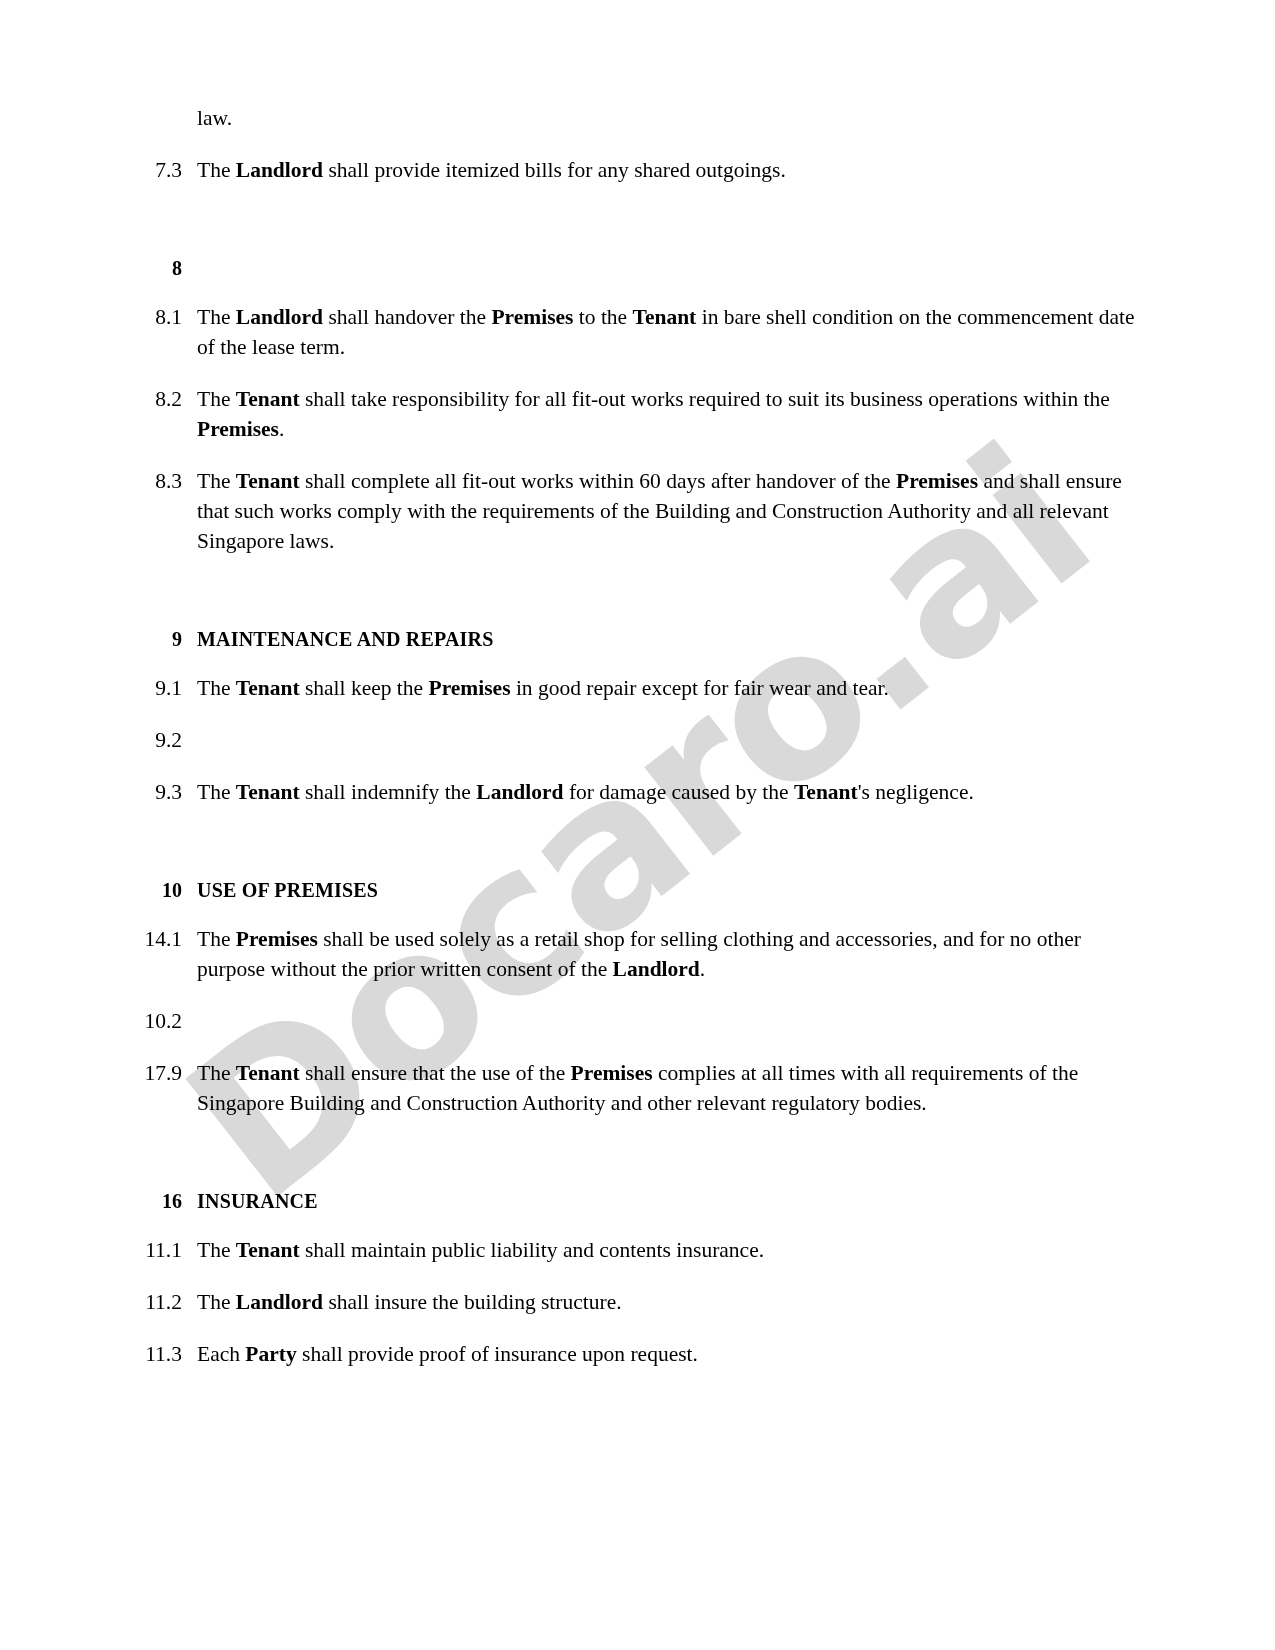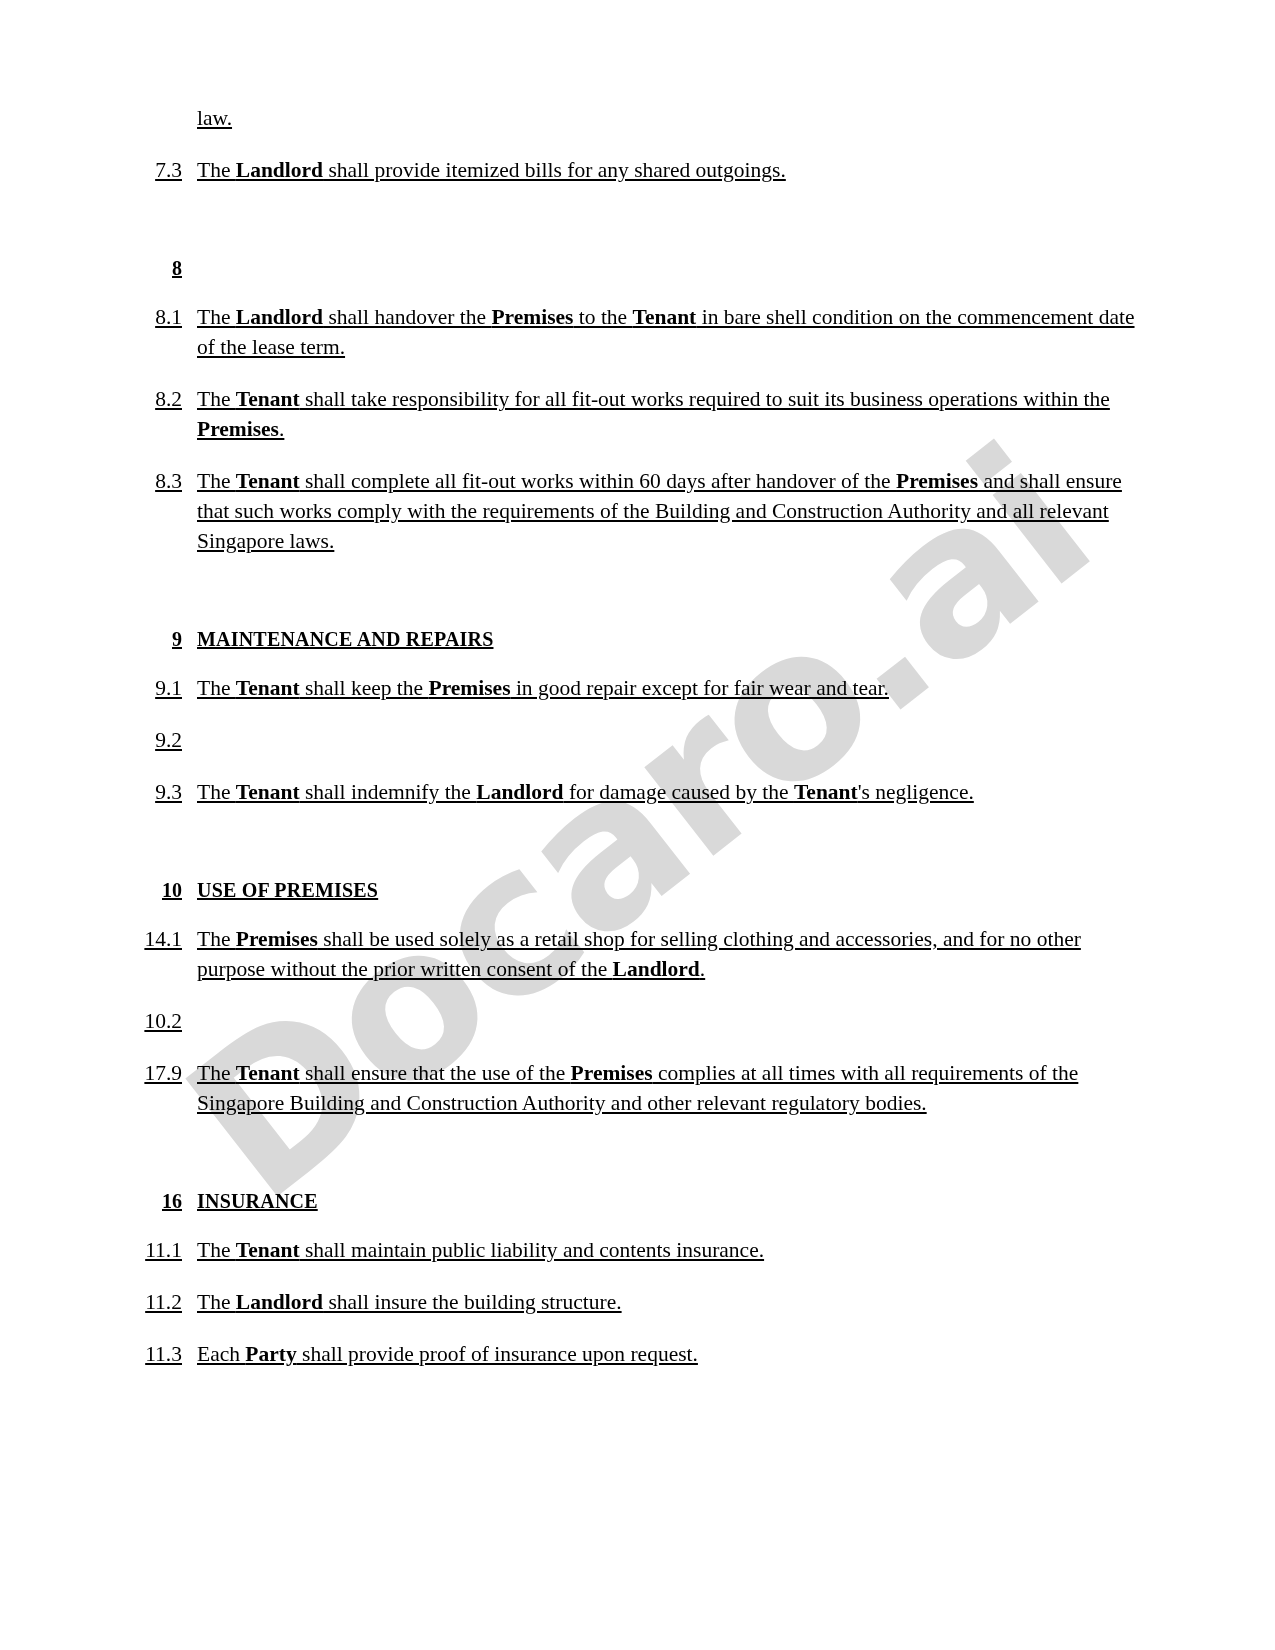--- a/index.html
+++ b/index.html
@@ -44,21 +44,20 @@
   }
 
   
   .content {
     position: absolute;
     left: 0;
     top: 0;
     width: 1275px;
     z-index: 1;
     padding-top: 103px;
-    text-decoration: underline;
   }
 
   .block {
     display: flex;
     align-items: flex-start;
     padding-left: 132px;
     padding-right: 130px;
   }
 
   .num {

